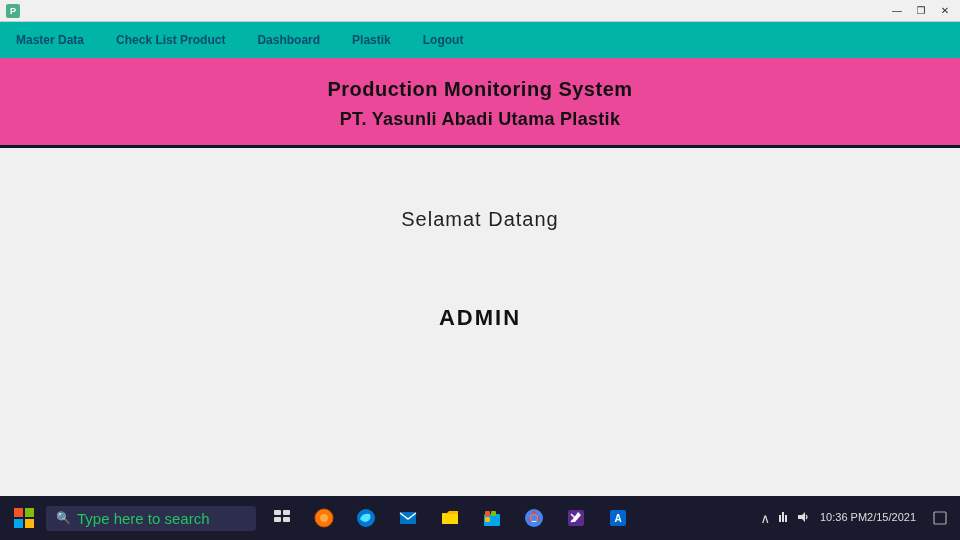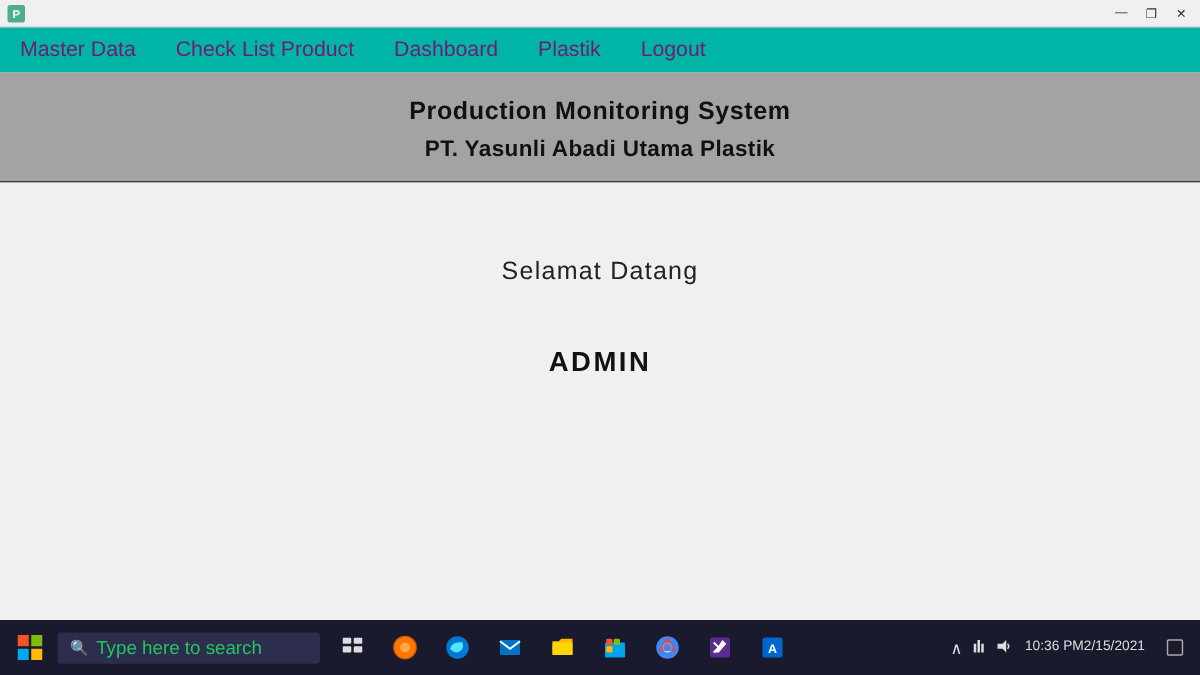--- a/index.html
+++ b/index.html
@@ -61,34 +61,34 @@
     .menu-bar {
       height: 36px;
       background: #00b5a5;
       display: flex;
       align-items: center;
       padding: 0 10px;
       gap: 20px;
     }
 
     .menu-item {
-      color: #701a75;
-      font-size: 17px;
-      font-weight: 400;
+      color: #0c4a6e;
+      font-size: 12px;
+      font-weight: 700;
       cursor: pointer;
       padding: 4px 6px;
       border-radius: 2px;
     }
 
     
     .header {
       padding: 20px 0 15px;
       text-align: center;
-      border-bottom: 1px solid #0f172a;
-      background: #a3a3a3;
+      border-bottom: 3px solid #0f172a;
+      background: #ec4899;
     }
 
     .header-title {
       font-size: 20px;
       font-weight: bold;
       color: #111;
       letter-spacing: 0.5px;
       margin-bottom: 8px;
       font-family: 'Segoe UI', Arial, sans-serif;
     }
@@ -102,21 +102,21 @@
     }
 
     
     .main-content {
       flex: 1;
       background: #f0f0f0;
       display: flex;
       flex-direction: column;
       align-items: center;
       padding-top: 60px;
-      gap: 48px;
+      gap: 74px;
     }
 
     .welcome-text {
       font-size: 20px;
       font-weight: normal;
       color: #222;
       letter-spacing: 1px;
       font-family: 'Segoe UI', Arial, sans-serif;
     }
 

